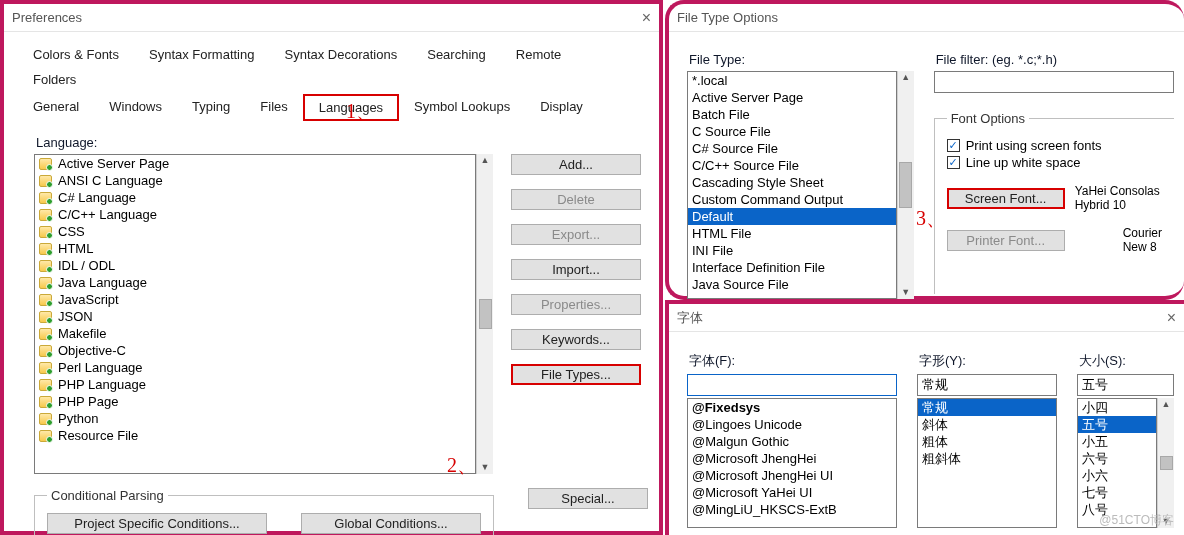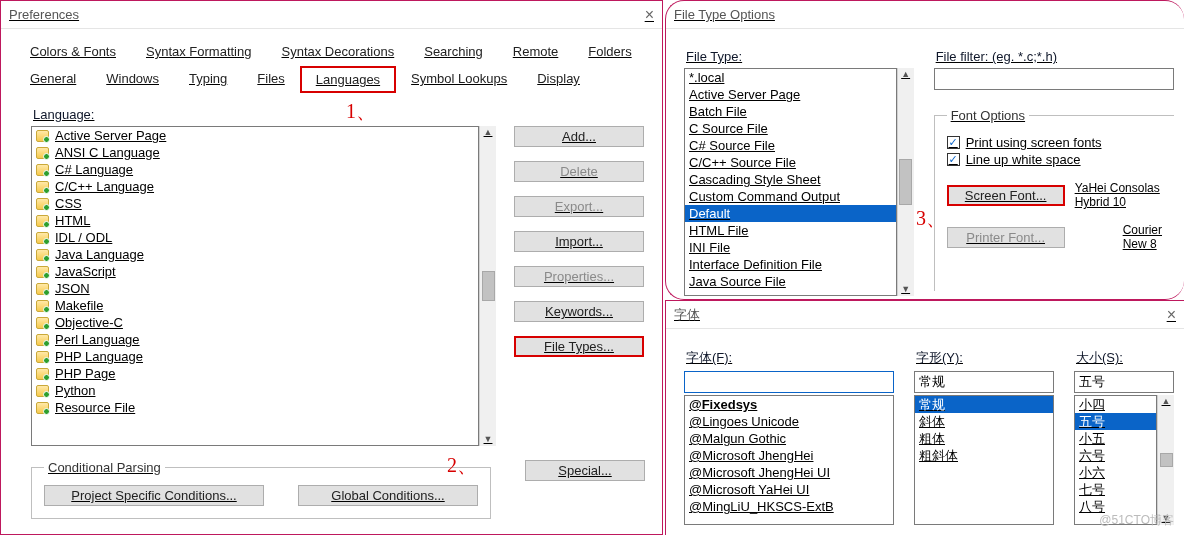--- a/index.html
+++ b/index.html
@@ -1,17 +1,17 @@
 <!DOCTYPE html>
 <html><head>
 <meta charset="utf-8">
 <style>
   * { box-sizing: border-box; font-family: "Segoe UI", Tahoma, sans-serif; font-size: 13px; }
   body { margin: 0; background: #fff; width: 1184px; height: 535px; position: relative; overflow: hidden; }
-  .win { position: absolute; background: #fff; border: 1px solid #be185d; text-decoration: underline; }
+  .win { position: absolute; background: #fff; border: 4px solid #be185d; }
   .titlebar { height: 28px; display: flex; align-items: center; padding: 0 8px; border-bottom: 1px solid #e5e5e5; color:#555; }
   .titlebar .close { margin-left: auto; font-size: 16px; color: #666; cursor: pointer; line-height:1; }
   .tabs { padding: 10px 14px 0 14px; }
   .tabrow { display: flex; flex-wrap: wrap; }
   .tab { padding: 4px 14px; border: 1px solid #fff; cursor: pointer; color:#222; }
   .tab.sel { border: 1px solid #bbb; border-bottom: 1px solid #fff; background:#fff; }
   .redbox { border: 2px solid #d70000 !important; }
   .section-label { margin: 8px 0 4px 2px; color:#0f172a; }
   .listbox { border: 1px solid #7a7a7a; background:#fff; overflow: auto; }
   .li { display:flex; align-items:center; height:17px; padding:0 4px; gap:6px; white-space:nowrap; cursor:default; }

